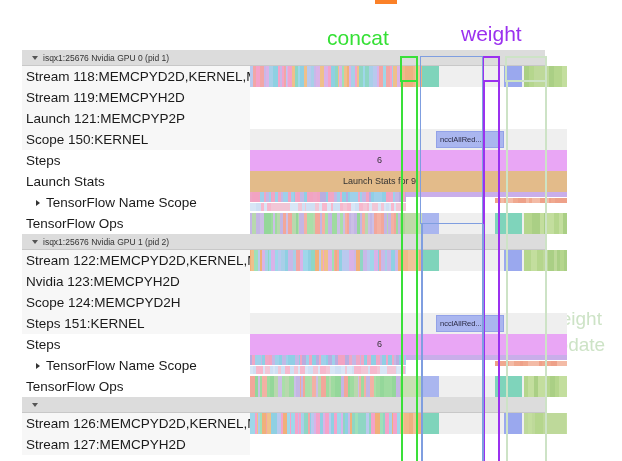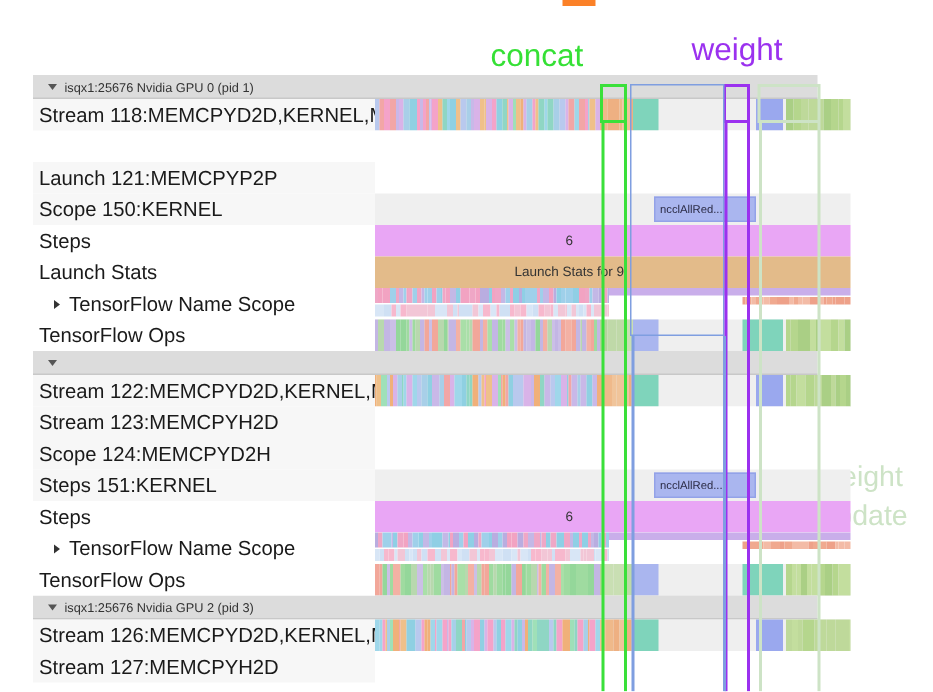--- a/index.html
+++ b/index.html
@@ -180,20 +180,23 @@
         <div class="seg" style="left: 283.577px; width: 5.39411px; top: 0px; height: 21px; background: rgb(190, 217, 154);"></div>
         <div class="seg" style="left: 288.971px; width: 5.34232px; top: 0px; height: 21px; background: rgb(190, 217, 154);"></div>
         <div class="seg" style="left: 294.313px; width: 5.09904px; top: 0px; height: 21px; background: rgb(190, 217, 154);"></div>
         <div class="seg" style="left: 299.412px; width: 4.62896px; top: 0px; height: 21px; background: rgb(170, 207, 133);"></div>
         <div class="seg" style="left: 304.041px; width: 5.18741px; top: 0px; height: 21px; background: rgb(181, 214, 141);"></div>
         <div class="seg" style="left: 309.229px; width: 2.66678px; top: 0px; height: 21px; background: rgb(181, 214, 141);"></div>
         <div class="seg" style="left: 311.895px; width: 5.10466px; top: 0px; height: 21px; background: rgb(195, 222, 158);"></div>
       </div>
     </div>
     <div class="row">
+      <div class="label shaded">
+        <span>Stream 119:MEMCPYH2D</span>
+      </div>
       <div class="track">
         <div class="bg-white"></div>
       </div>
     </div>
     <div class="row">
       <div class="label shaded">
         <span>Launch 121:MEMCPYP2P</span>
       </div>
       <div class="track">
         <div class="bg-white"></div>
@@ -435,20 +438,21 @@
         <div class="seg" style="left: 297.021px; width: 2.79332px; top: 0px; height: 21px; background: rgb(195, 222, 158);"></div>
         <div class="seg" style="left: 299.814px; width: 4.21593px; top: 0px; height: 21px; background: rgb(195, 222, 158);"></div>
         <div class="seg" style="left: 304.03px; width: 5.23757px; top: 0px; height: 21px; background: rgb(181, 214, 141);"></div>
         <div class="seg" style="left: 309.268px; width: 3.65871px; top: 0px; height: 21px; background: rgb(195, 222, 158);"></div>
         <div class="seg" style="left: 312.927px; width: 4.07332px; top: 0px; height: 21px; background: rgb(170, 207, 133);"></div>
       </div>
     </div>
     <div class="row" style="height: 16px;">
       <div class="group-header">
         <span class="caret-down"></span>
+        <span>isqx1:25676 Nvidia GPU 1 (pid 2)</span>
       </div>
     </div>
     <div class="row">
       <div class="label shaded">
         <span>Stream 122:MEMCPYD2D,KERNEL,MI</span>
       </div>
       <div class="track">
         <div class="bg-light"></div>
         <div class="seg" style="left: 0px; width: 1.34558px; top: 0px; height: 21px; background: rgb(240, 176, 122);"></div>
         <div class="seg" style="left: 1.34558px; width: 2.63973px; top: 0px; height: 21px; background: rgb(239, 192, 138);"></div>
@@ -518,21 +522,21 @@
         <div class="seg" style="left: 292.911px; width: 5.15044px; top: 0px; height: 21px; background: rgb(190, 217, 154);"></div>
         <div class="seg" style="left: 298.061px; width: 5.64382px; top: 0px; height: 21px; background: rgb(170, 207, 133);"></div>
         <div class="seg" style="left: 303.705px; width: 3.06441px; top: 0px; height: 21px; background: rgb(190, 217, 154);"></div>
         <div class="seg" style="left: 306.769px; width: 2.92986px; top: 0px; height: 21px; background: rgb(170, 207, 133);"></div>
         <div class="seg" style="left: 309.699px; width: 3.94429px; top: 0px; height: 21px; background: rgb(181, 214, 141);"></div>
         <div class="seg" style="left: 313.644px; width: 3.35636px; top: 0px; height: 21px; background: rgb(170, 207, 133);"></div>
       </div>
     </div>
     <div class="row">
       <div class="label shaded">
-        <span>Stream 123:MEMCPYH2D</span>
+        <span>Nvidia 123:MEMCPYH2D</span>
       </div>
       <div class="track">
         <div class="bg-white"></div>
       </div>
     </div>
     <div class="row">
       <div class="label shaded">
         <span>Scope 124:MEMCPYD2H</span>
       </div>
       <div class="track">
@@ -760,21 +764,20 @@
         <div class="seg" style="left: 295.983px; width: 4.38857px; top: 0px; height: 21px; background: rgb(181, 214, 141);"></div>
         <div class="seg" style="left: 300.372px; width: 5.10344px; top: 0px; height: 21px; background: rgb(170, 207, 133);"></div>
         <div class="seg" style="left: 305.476px; width: 3.50599px; top: 0px; height: 21px; background: rgb(181, 214, 141);"></div>
         <div class="seg" style="left: 308.981px; width: 5.3657px; top: 0px; height: 21px; background: rgb(195, 222, 158);"></div>
         <div class="seg" style="left: 314.347px; width: 2.6528px; top: 0px; height: 21px; background: rgb(195, 222, 158);"></div>
       </div>
     </div>
     <div class="row" style="height: 16px;">
       <div class="group-header">
         <span class="caret-down"></span>
-        <span>isqx1:25676 Nvidia GPU 2 (pid 3)</span>
       </div>
     </div>
     <div class="row">
       <div class="label shaded">
         <span>Stream 126:MEMCPYD2D,KERNEL,MI</span>
       </div>
       <div class="track">
         <div class="bg-light"></div>
         <div class="seg" style="left: 0px; width: 2.59509px; top: 0px; height: 21px; background: rgb(159, 215, 234);"></div>
         <div class="seg" style="left: 2.59509px; width: 2.50767px; top: 0px; height: 21px; background: rgb(159, 215, 234);"></div>

